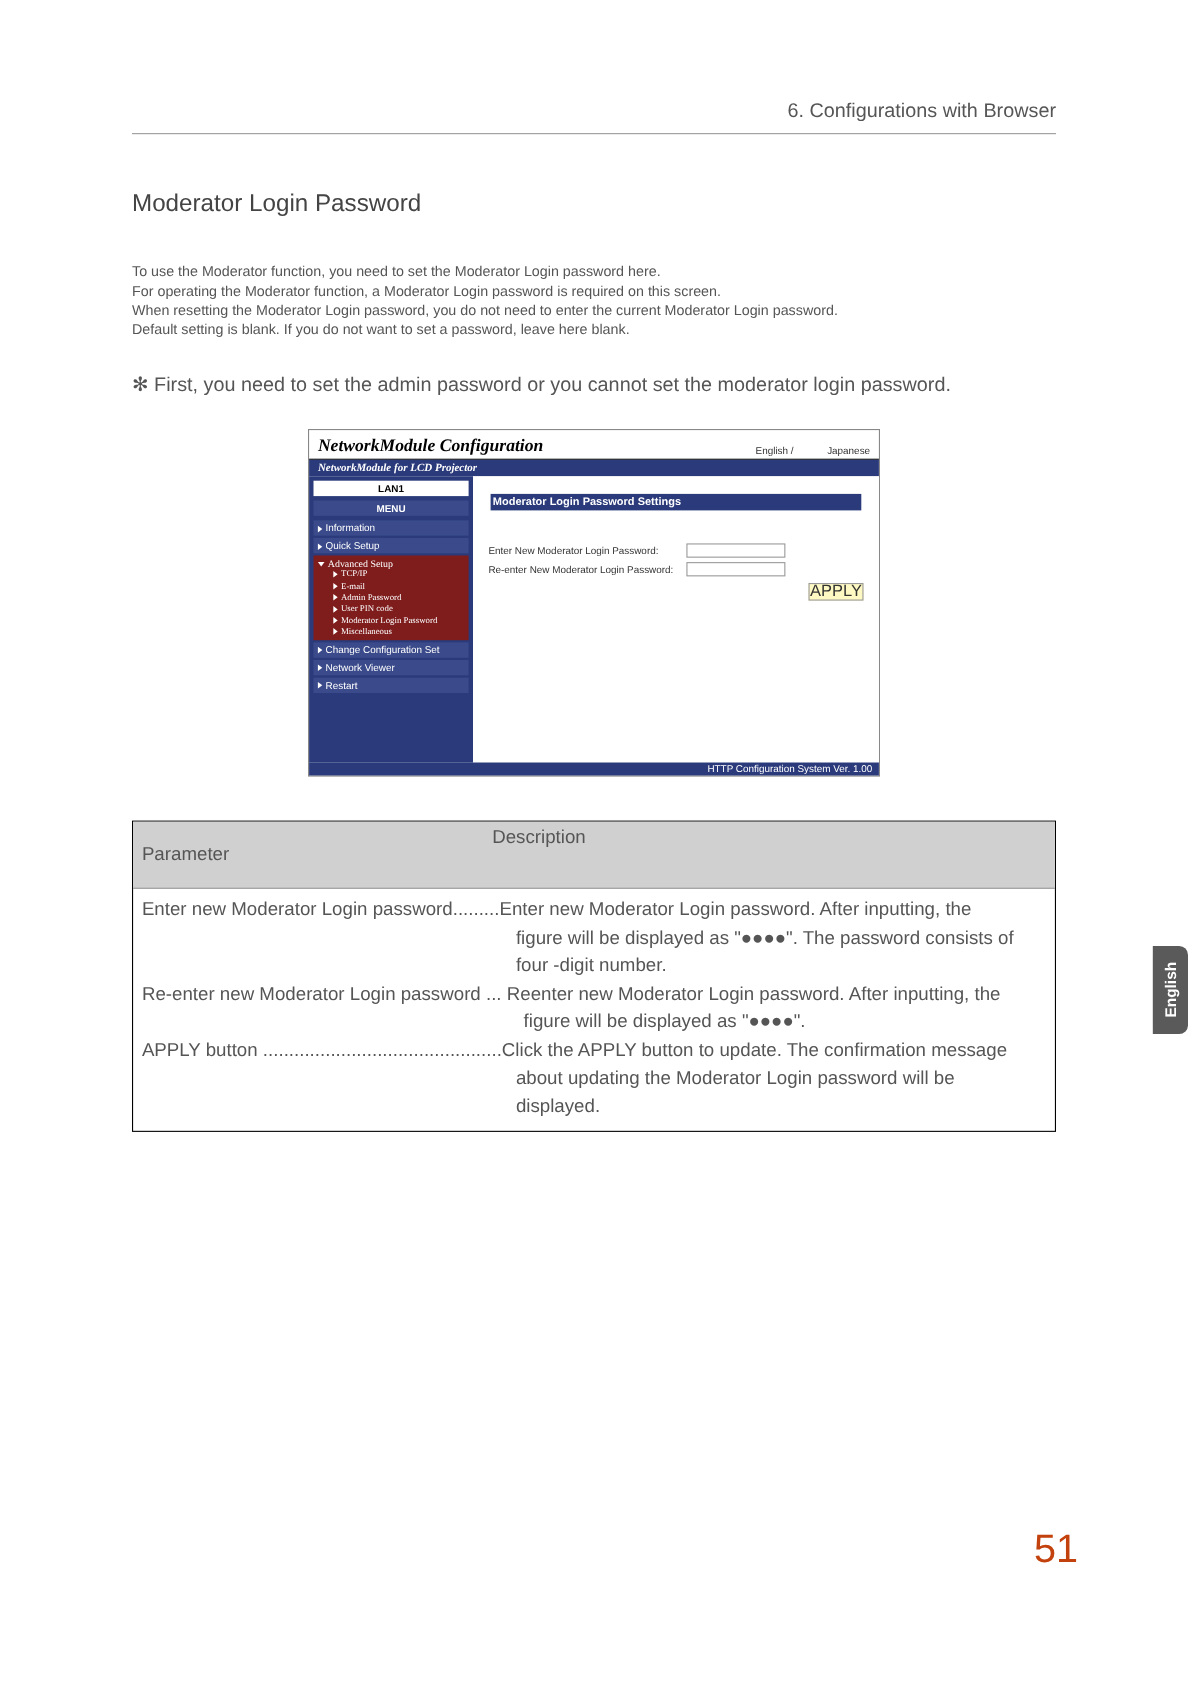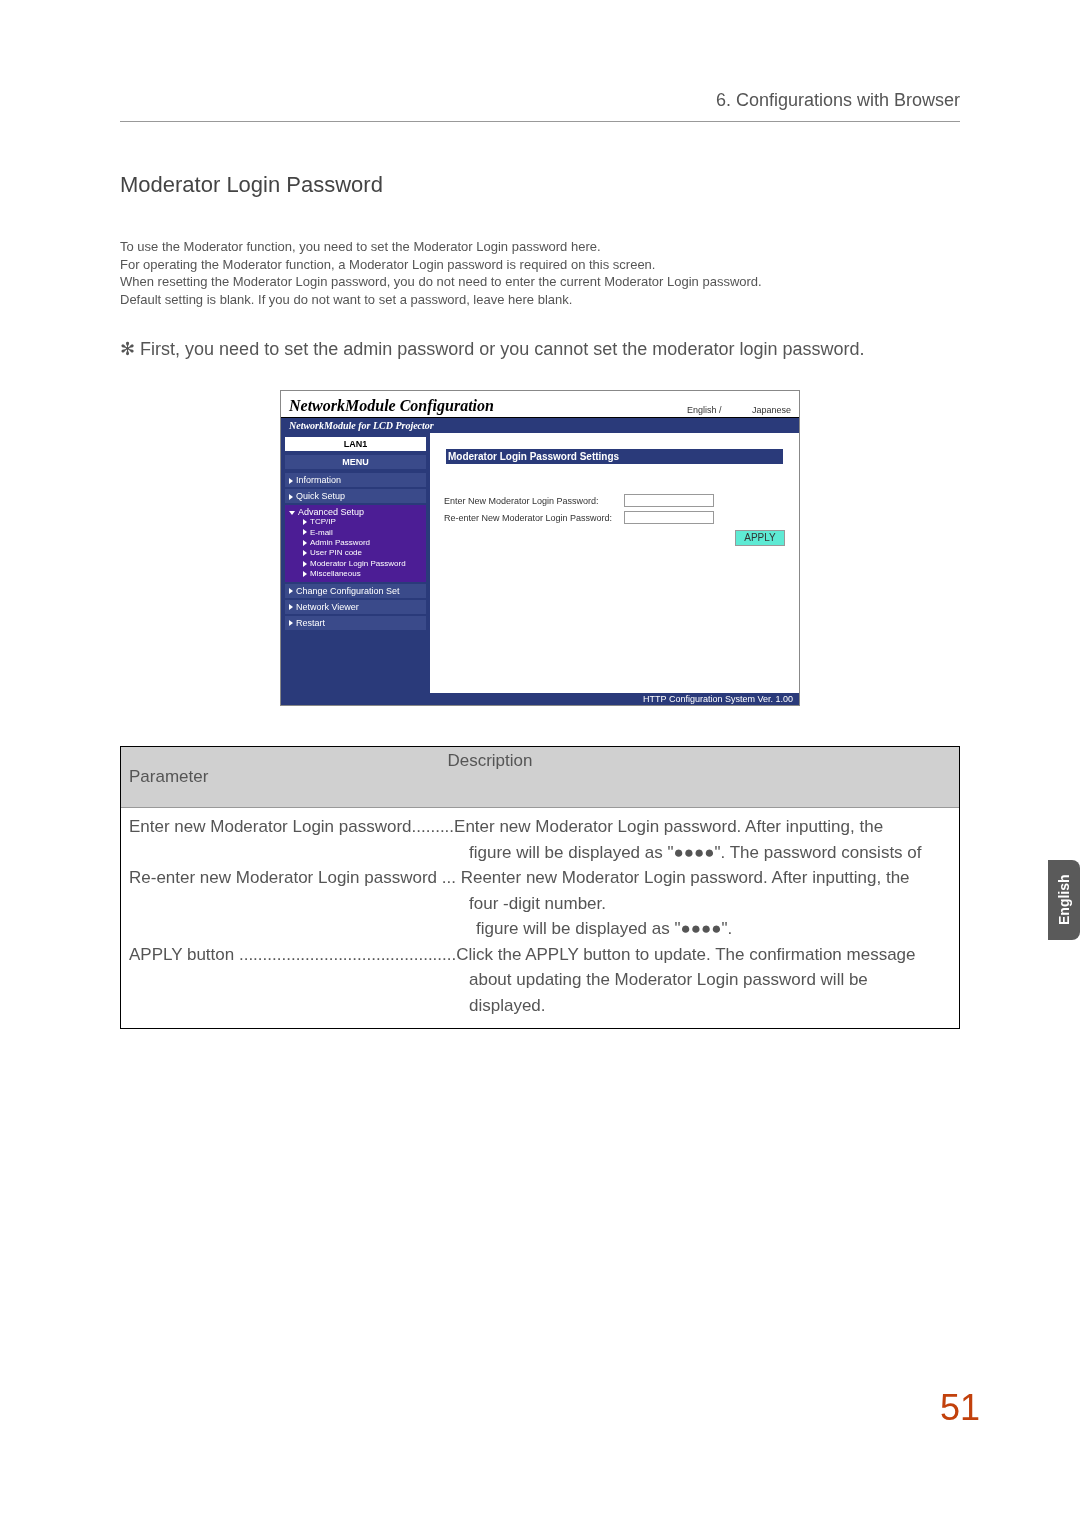--- a/index.html
+++ b/index.html
@@ -104,21 +104,22 @@
       padding: 2px;
       margin: 4px;
       font-weight: bold;
     }
     .menu-item {
       background: #3a4a8a;
       margin: 2px 4px;
       padding: 2px 4px;
     }
     .menu-item.selected {
-      background: #4c1d95;
+      background: #7f1d1d;
+      font-family: Liberation Serif, serif;
     }
     .submenu {
       padding-left: 14px;
       font-size: 8px;
       line-height: 1.3;
     }
     .menu-arrow {
       display: inline-block;
       width: 0;
       height: 0;
@@ -170,22 +171,22 @@
       height: 13px;
       border: 1px solid #999;
       background: #fff;
     }
     .apply-btn {
       display: block;
       margin: 6px 0 0 auto;
       width: 50px;
       height: 16px;
       border: 1px solid #999;
-      background: #5eead4;
-      font-size: 10px;
+      background: #fef9c3;
+      font-size: 15px;
       text-align: center;
       line-height: 14px;
     }
     .version-bar {
       background: #2a3a7a;
       color: #fff;
       text-align: right;
       font-size: 9px;
       padding: 1px 6px;
     }
@@ -304,22 +305,22 @@
   </div>
 
   <div class="param-table">
     <div class="table-header-row">
       <div class="th-param">Parameter</div>
       <div class="th-desc">Description</div>
     </div>
     <div class="table-body">
       <div class="row-line"><span>Enter new Moderator Login password.........</span><span>Enter new Moderator Login password.  After inputting, the</span></div>
       <div class="row-line" style="padding-left:340px;"><span>figure will be displayed as "●●●●".  The password consists of</span></div>
+      <div class="row-line" style="padding-left:340px;"><span>four -digit number.</span></div>
       <div class="row-line"><span>Re-enter new Moderator Login password ...</span><span> Reenter new Moderator Login password.  After inputting, the</span></div>
-      <div class="row-line" style="padding-left:340px;"><span>four -digit number.</span></div>
       <div class="row-line" style="padding-left:347px;"><span>figure will be displayed as "●●●●".</span></div>
       <div class="row-line"><span>APPLY button ..............................................</span><span>Click the APPLY button to update.  The confirmation message</span></div>
       <div class="row-line" style="padding-left:340px;"><span>about updating the Moderator Login password will be</span></div>
       <div class="row-line" style="padding-left:340px;"><span>displayed.</span></div>
     </div>
   </div>
 </div>
 
 <div class="side-tab">English</div>
 <div class="page-num">51</div>

